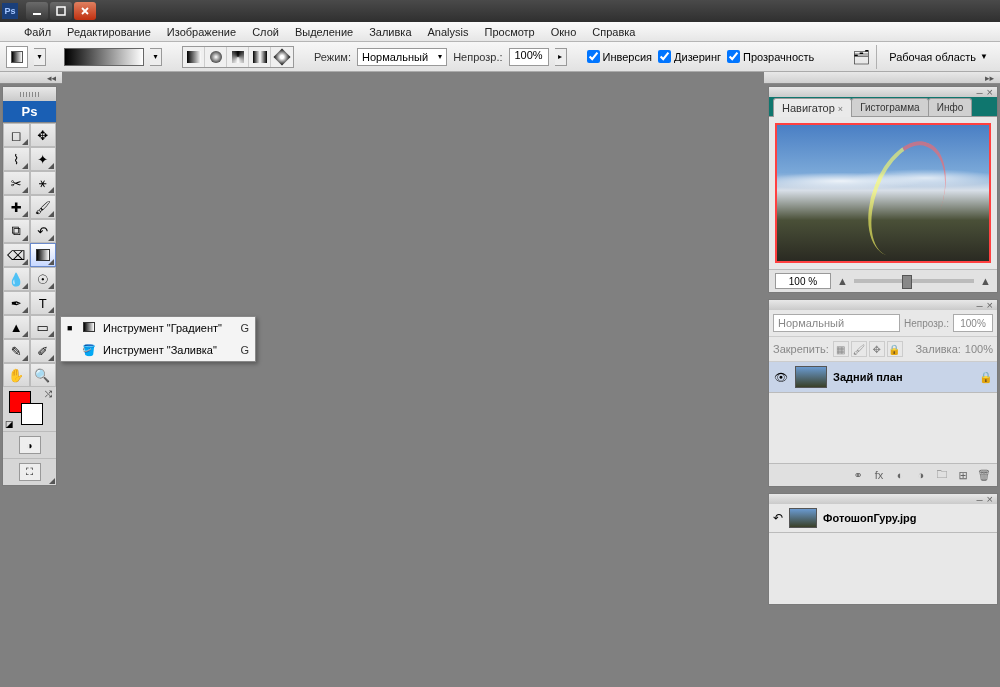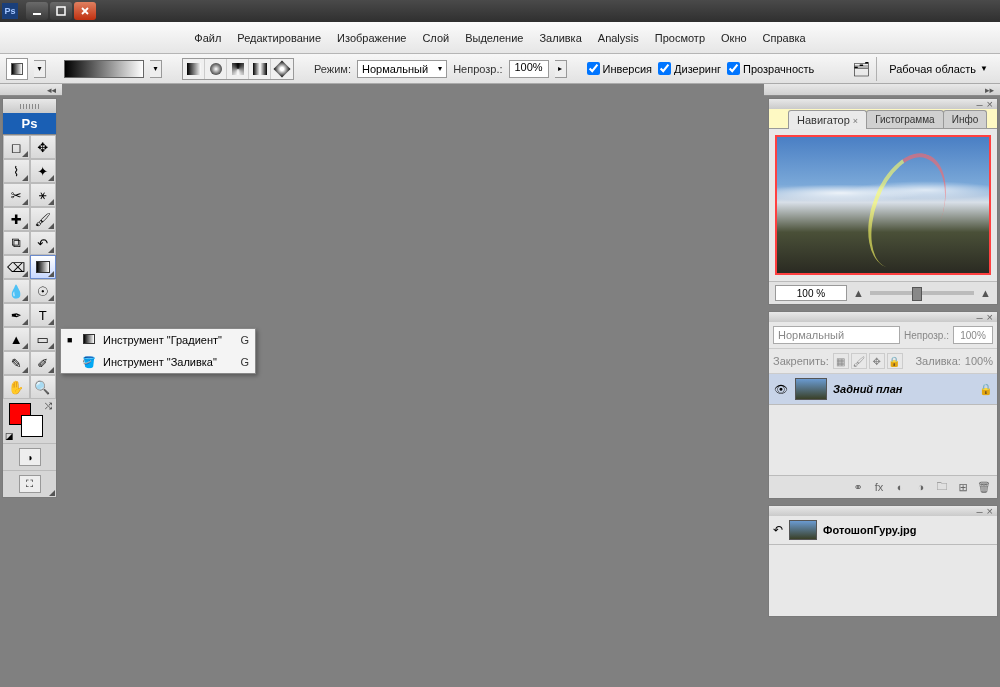--- a/index.html
+++ b/index.html
@@ -6,21 +6,21 @@
 body { width: 1000px; height: 687px; background: #535353; overflow: hidden; }
 
 .titlebar { height: 22px; background: linear-gradient(#4a4a4a, #2f2f2f); display: flex; align-items: center; padding: 0 2px; color: #d8d8d8; }
 .titlebar .icon { width: 16px; height: 16px; background: #1a3f7a; margin-right: 6px; display: flex; align-items: center; justify-content: center; font-size: 9px; color: #a3c5ff; font-weight: bold; }
 .titlebar .title { font-weight: bold; flex: 1; font-size: 11px; letter-spacing: 0.3px; }
 .titlebar .win-btn { width: 22px; height: 18px; margin-left: 2px; display: flex; align-items: center; justify-content: center; border-radius: 3px; cursor: pointer; }
 .titlebar .win-min { background: linear-gradient(#6a6a6a,#3a3a3a); }
 .titlebar .win-max { background: linear-gradient(#6a6a6a,#3a3a3a); }
 .titlebar .win-close { background: linear-gradient(#e08060,#c03010); }
 
-.menubar { height: 32px; background: linear-gradient(#fbfbfb,#e6e6e6); border-bottom: 1px solid #b5b5b5; display: flex; align-items: center; padding: 0 16px; justify-content: center; }
+.menubar { height: 20px; background: linear-gradient(#fbfbfb,#e6e6e6); border-bottom: 1px solid #b5b5b5; display: flex; align-items: center; padding: 0 16px; }
 .menubar .menu-item { padding: 2px 8px; color: #222; cursor: pointer; }
 
 .optionsbar { height: 30px; background: linear-gradient(#f7f7f7,#e2e2e2); border-bottom: 1px solid #aaa; display: flex; align-items: center; padding: 0 6px; gap: 6px; }
 .optionsbar .tool-ico { width: 22px; height: 22px; background: #fff; border: 1px solid #999; display: flex; align-items: center; justify-content: center; }
 .optionsbar .grad-preview { width: 80px; height: 18px; border: 1px solid #666; background: linear-gradient(to right,#000,#fff); }
 .optionsbar .dropdown-arrow { width: 12px; height: 18px; border: 1px solid #999; border-left: none; background: #eee; display: flex; align-items: center; justify-content: center; font-size: 8px; }
 .optionsbar .grad-types { display: flex; border: 1px solid #999; }
 .optionsbar .grad-type { width: 22px; height: 20px; background: #f0f0f0; display: flex; align-items: center; justify-content: center; border-right: 1px solid #ccc; }
 .optionsbar .grad-type:last-child { border-right: none; }
 .optionsbar .label { color: #333; }
@@ -58,48 +58,48 @@
 .flyout { position: absolute; left: 60px; top: 244px; width: 196px; background: #f4f4f4; border: 1px solid #888; box-shadow: 2px 2px 4px rgba(0,0,0,0.3); }
 .flyout .row { display: flex; align-items: center; height: 22px; padding: 0 6px; gap: 6px; cursor: pointer; }
 .flyout .bullet { width: 8px; font-size: 9px; }
 .flyout .ico { width: 16px; text-align: center; }
 .flyout .lbl { flex: 1; }
 .flyout .sc { color: #333; }
 
 .right-panels { position: absolute; right: 2px; top: 14px; width: 230px; display: flex; flex-direction: column; gap: 6px; }
 .panel { background: #d9d9d9; border: 1px solid #7a7a7a; }
 .panel .head { height: 10px; background: linear-gradient(#e8e8e8,#cacaca); display:flex; justify-content:flex-end; align-items:center; padding:0 4px; font-size:8px; color:#666; gap:4px;}
-.panel .tabs { display: flex; background: #fef9c3; border-bottom: 1px solid #999; height:20px; align-items:center; padding-left:19px;}
+.panel .tabs { display: flex; background: #0f766e; border-bottom: 1px solid #999; height:20px; align-items:center; padding-left:4px;}
 .panel .tab { padding: 3px 8px; background: #d0d0d0; border: 1px solid #999; border-bottom: none; margin-right: -1px; border-radius:3px 3px 0 0; color:#333; cursor:pointer; font-size:10px;}
 .panel .tab.active { background: #eaeaea; position:relative; top:1px;}
 .panel .tab .x { margin-left:3px; font-size:9px; color:#777;}
 .panel .body { background: #e8e8e8; }
 
 .navigator .thumb-wrap { padding: 6px; }
 .navigator .thumb { width: 100%; height: 140px; border: 2px solid #ff4040; background: linear-gradient(to bottom,#4a7fc4 0%,#7aa8d8 35%,#d8dfe8 48%,#4a5038 70%,#2a2a22 100%); position: relative; overflow:hidden;}
 .navigator .rainbow { position:absolute; left:45%; top:10%; width:70px; height:120px; border-radius:50%; border:4px solid; border-color:#f66 #6f6 #66f #ff6; border-right:none; border-bottom:none; transform:rotate(20deg); opacity:0.6;}
 .navigator .clouds { position:absolute; top:30%; left:0; right:0; height:30px; background: radial-gradient(ellipse at 30% 50%, rgba(255,255,255,0.8) 0%, transparent 40%), radial-gradient(ellipse at 70% 40%, rgba(255,255,255,0.7) 0%, transparent 35%);}
 .navigator .footer { display:flex; align-items:center; padding:3px 6px; gap:6px; border-top:1px solid #bbb; background:#e2e2e2;}
-.navigator .zoom-val { width:72px; height:16px; border:1px solid #999; background:#fff; text-align:center; font-size:10px; line-height:16px;}
+.navigator .zoom-val { width:56px; height:16px; border:1px solid #999; background:#fff; text-align:center; font-size:10px; line-height:16px;}
 .navigator .slider { flex:1; height:4px; background:#bbb; position:relative;}
 .navigator .slider::before { content:""; position:absolute; left:40%; top:-4px; width:8px; height:12px; background:#888; border:1px solid #555;}
 .navigator .zoom-ico { font-size:11px; color:#555;}
 
 .layers .body { min-height: 150px; }
 .layers .row1 { display:flex; align-items:center; padding:4px; gap:4px; border-bottom:1px solid #ccc;}
 .layers .row1 .blend { flex:1; height:18px; border:1px solid #aaa; background:#fff; padding:0 4px; display:flex; align-items:center; color:#888;}
 .layers .row1 .opacity-lbl { color:#888; font-size:10px;}
 .layers .row1 .opacity-val { width:40px; height:18px; border:1px solid #aaa; background:#fff; text-align:center; font-size:10px; line-height:18px; color:#888;}
 .layers .row2 { display:flex; align-items:center; padding:4px; gap:4px; border-bottom:1px solid #ccc; color:#888; font-size:10px;}
 .layers .row2 .lock-icons { display:flex; gap:2px;}
 .layers .row2 .lock-icons span { width:16px; height:16px; border:1px solid #ccc; display:flex; align-items:center; justify-content:center; font-size:10px;}
 .layers .layer-row { display:flex; align-items:center; padding:4px; gap:6px; background:#c8d4e8; border-bottom:1px solid #bbb;}
 .layers .layer-row .eye { width:16px; text-align:center;}
 .layers .layer-row .thumb2 { width:32px; height:22px; background: linear-gradient(#6a9ad0,#3a4028); border:1px solid #555;}
-.layers .layer-row .lname { flex:1; font-style:italic; font-weight:bold;}
+.layers .layer-row .lname { flex:1; font-weight:bold;}
 .layers .layer-row .lock { width:14px;}
 .layers .footer { display:flex; justify-content:flex-end; padding:3px 4px; gap:3px; border-top:1px solid #bbb; background:#e0e0e0;}
 .layers .footer span { width:18px; height:16px; display:flex; align-items:center; justify-content:center; font-size:11px; color:#666; cursor:pointer;}
 
 .history .body { min-height:100px;}
 .history .img-row { display:flex; align-items:center; padding:4px; gap:6px; border-bottom:1px solid #bbb;}
 .history .img-row .ico { font-size:12px;}
 .history .img-row .thumb3 { width:28px; height:20px; background: linear-gradient(#6a9ad0,#3a4028); border:1px solid #555;}
 .history .img-row .fname { font-weight:bold;}
 .history .step-row { display:flex; align-items:center; padding:4px 4px 4px 20px; gap:6px; border-bottom:1px solid #ddd;}

